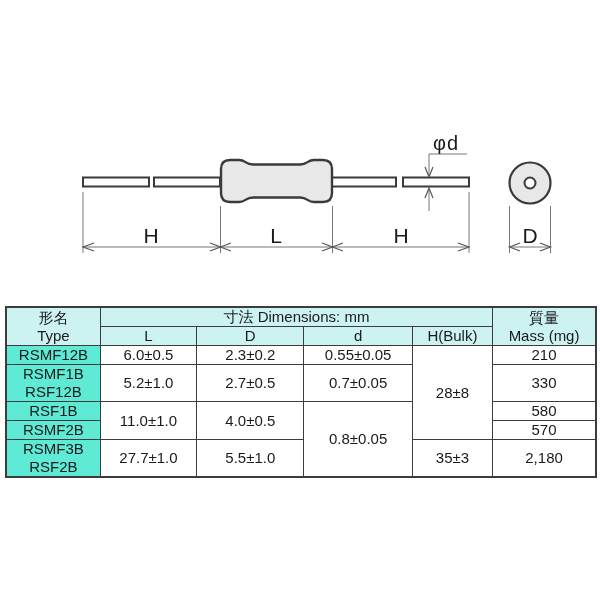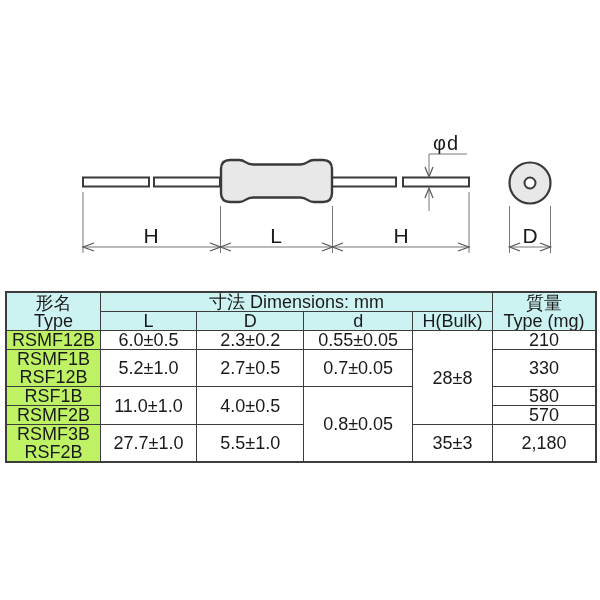--- a/index.html
+++ b/index.html
@@ -7,31 +7,31 @@
     position:relative;width:600px;height:532px;background:#ffffff;
     font-family:"Liberation Sans","DejaVu Sans",sans-serif;color:#1a1a1a;
     overflow:hidden;
   }
   #drawing{position:absolute;left:0;top:0;}
   svg text{font-family:"Liberation Sans","DejaVu Sans",sans-serif;fill:#1a1a1a;}
   .dim-label{font-size:21px;}
   .phid-label{font-size:20px;letter-spacing:1px;}
 
   #spec-table{
-    position:absolute;left:5px;top:291px;
+    position:absolute;left:5px;top:306px;
     border-collapse:collapse;table-layout:fixed;width:592px;
-    font-size:18px;line-height:18px;
+    font-size:15px;line-height:18px;
   }
   #spec-table td,#spec-table th{
     border:1.5px solid #3c3c3c;text-align:center;vertical-align:middle;
     padding:0;font-weight:normal;overflow:hidden;white-space:nowrap;
   }
   #spec-table{border:2px solid #3c3c3c;}
   .hdr{background:#cdf2f2;}
-  .typecell{background:#bef264;}
+  .typecell{background:#5eead4;}
   .r-single{height:19px;}
   .r-double{height:37px;}
   .h-row{height:19px;}
   .two-line div{height:18px;line-height:18px;}
 </style>
 </head>
 <body>
 
 <div id="stage">
 
@@ -110,21 +110,21 @@
     <tbody>
 
       <tr class="h-row">
         <td class="hdr two-line" rowspan="2">
           <div>形名</div>
           <div>Type</div>
         </td>
         <td class="hdr" colspan="4">寸法 Dimensions: mm</td>
         <td class="hdr two-line" rowspan="2">
           <div>質量</div>
-          <div>Type (mg)</div>
+          <div>Mass (mg)</div>
         </td>
       </tr>
       <tr class="h-row">
         <td class="hdr">L</td>
         <td class="hdr">D</td>
         <td class="hdr">d</td>
         <td class="hdr">H(Bulk)</td>
       </tr>
 
       <tr class="r-single">

